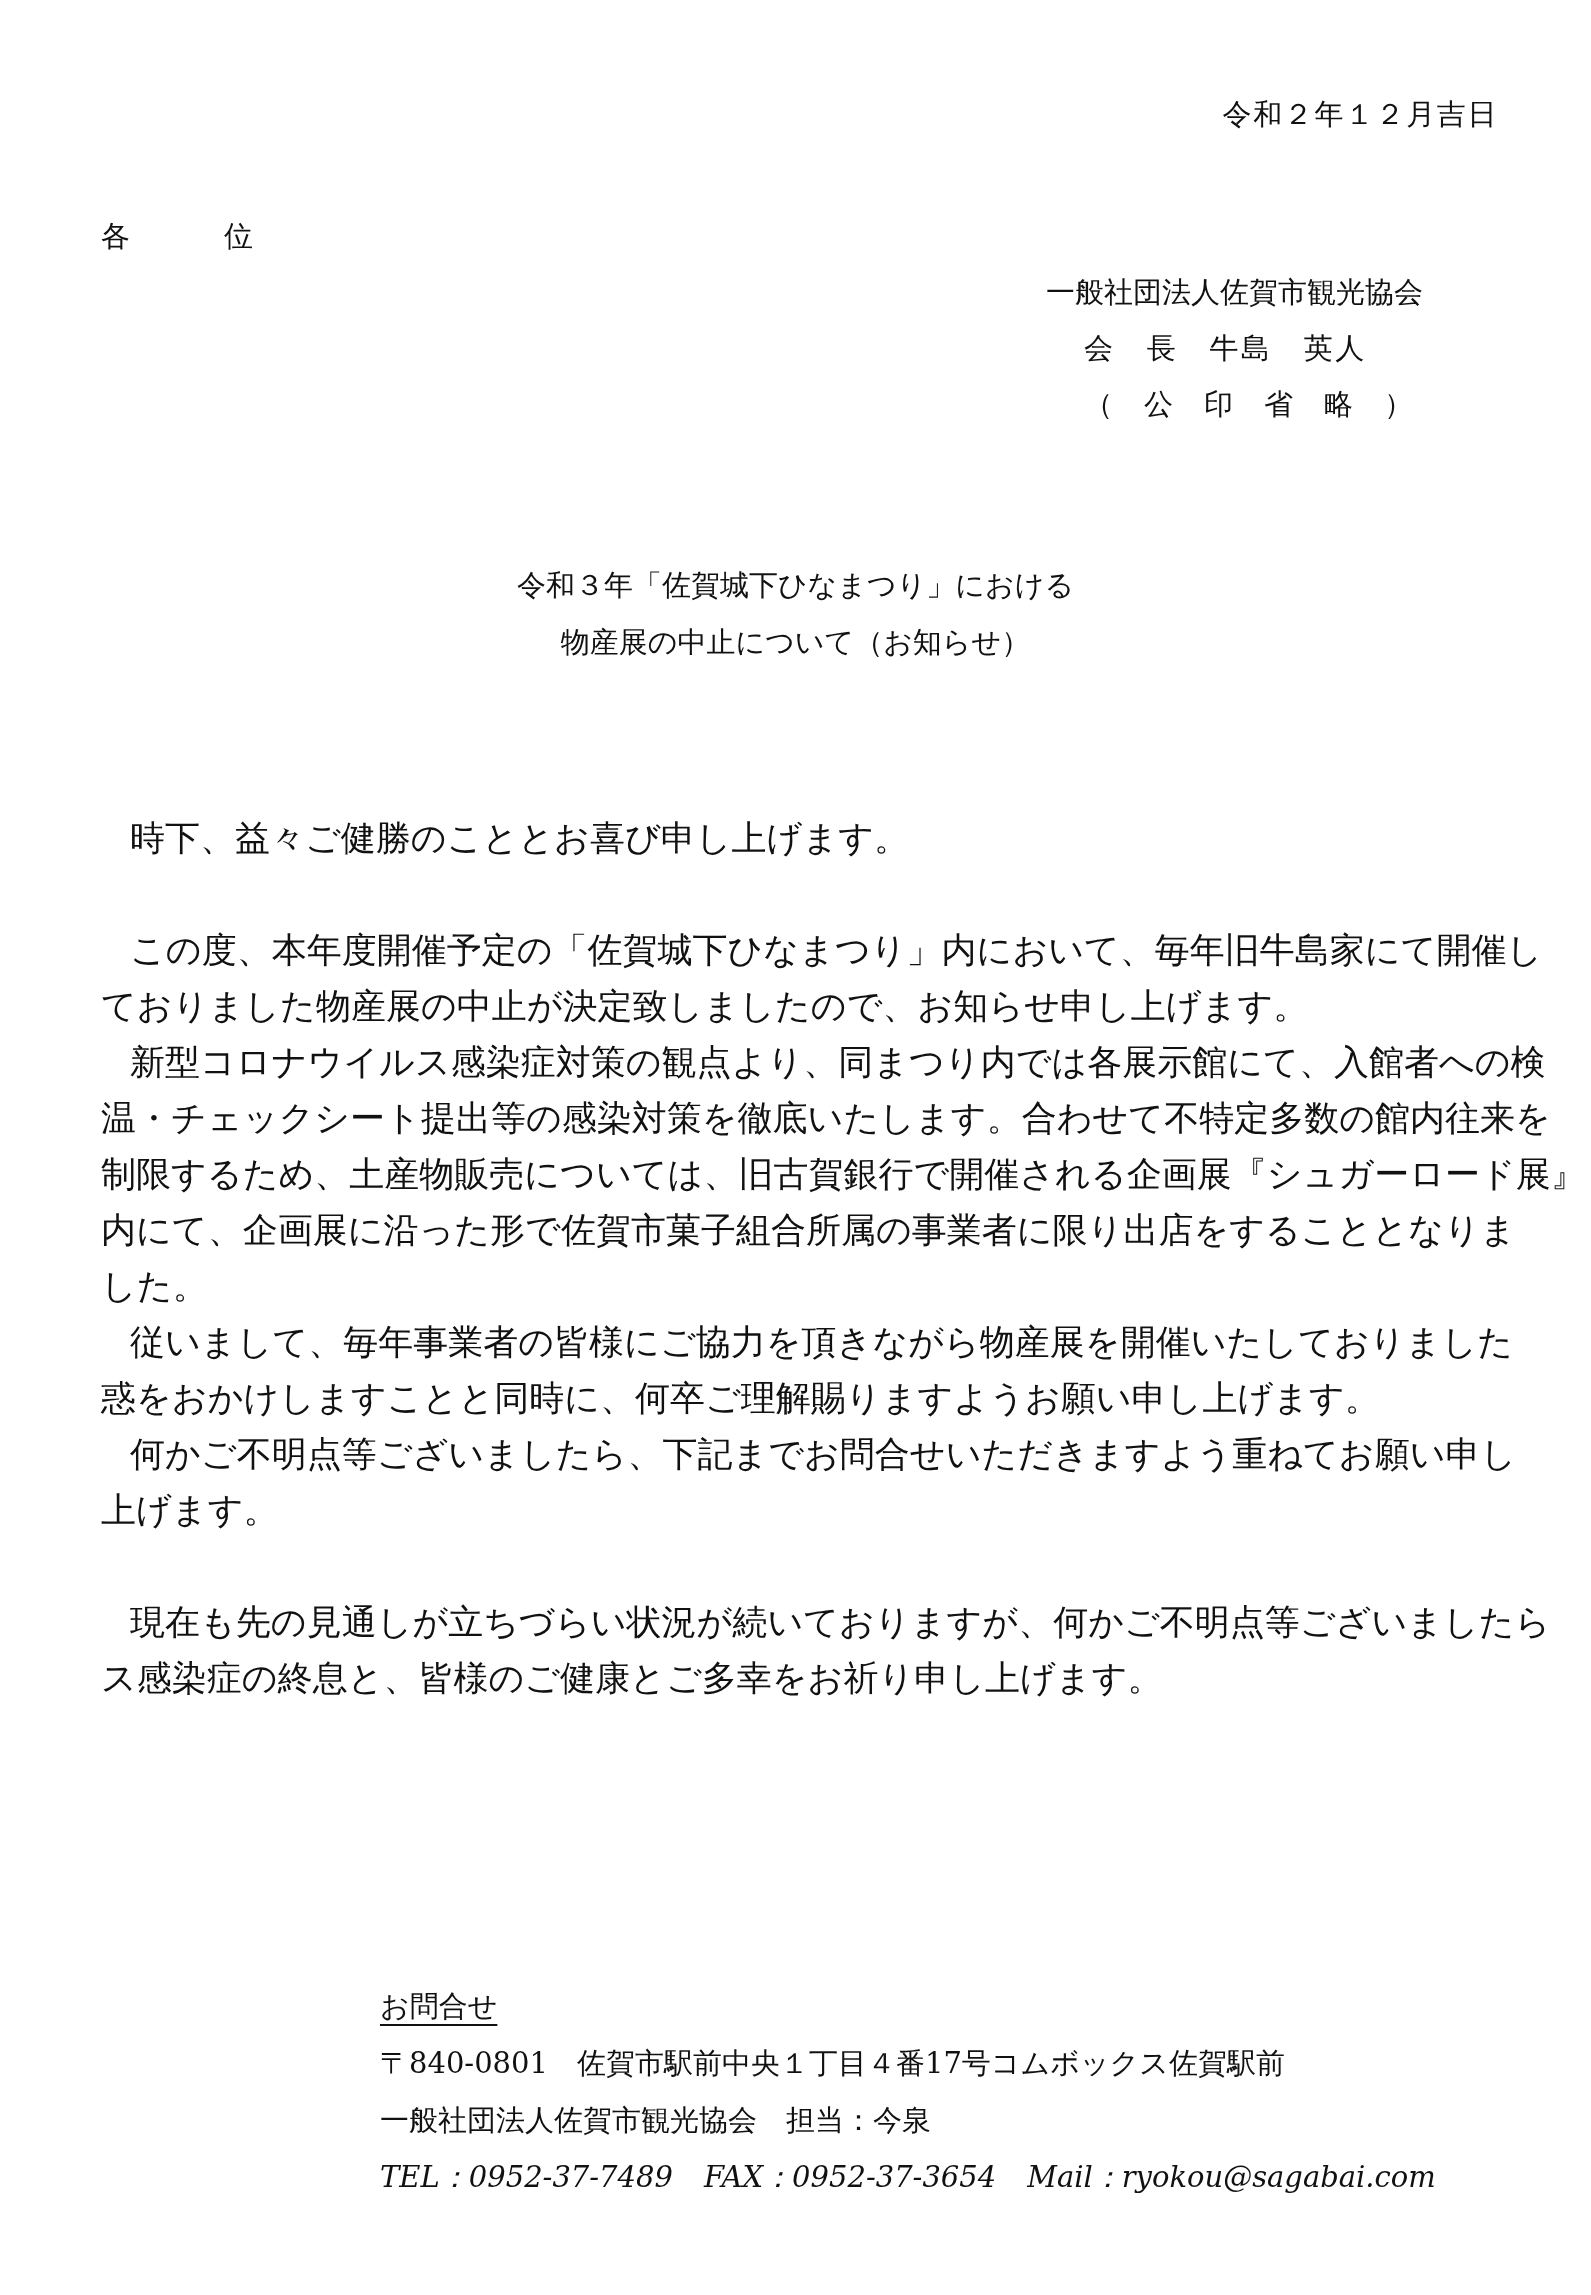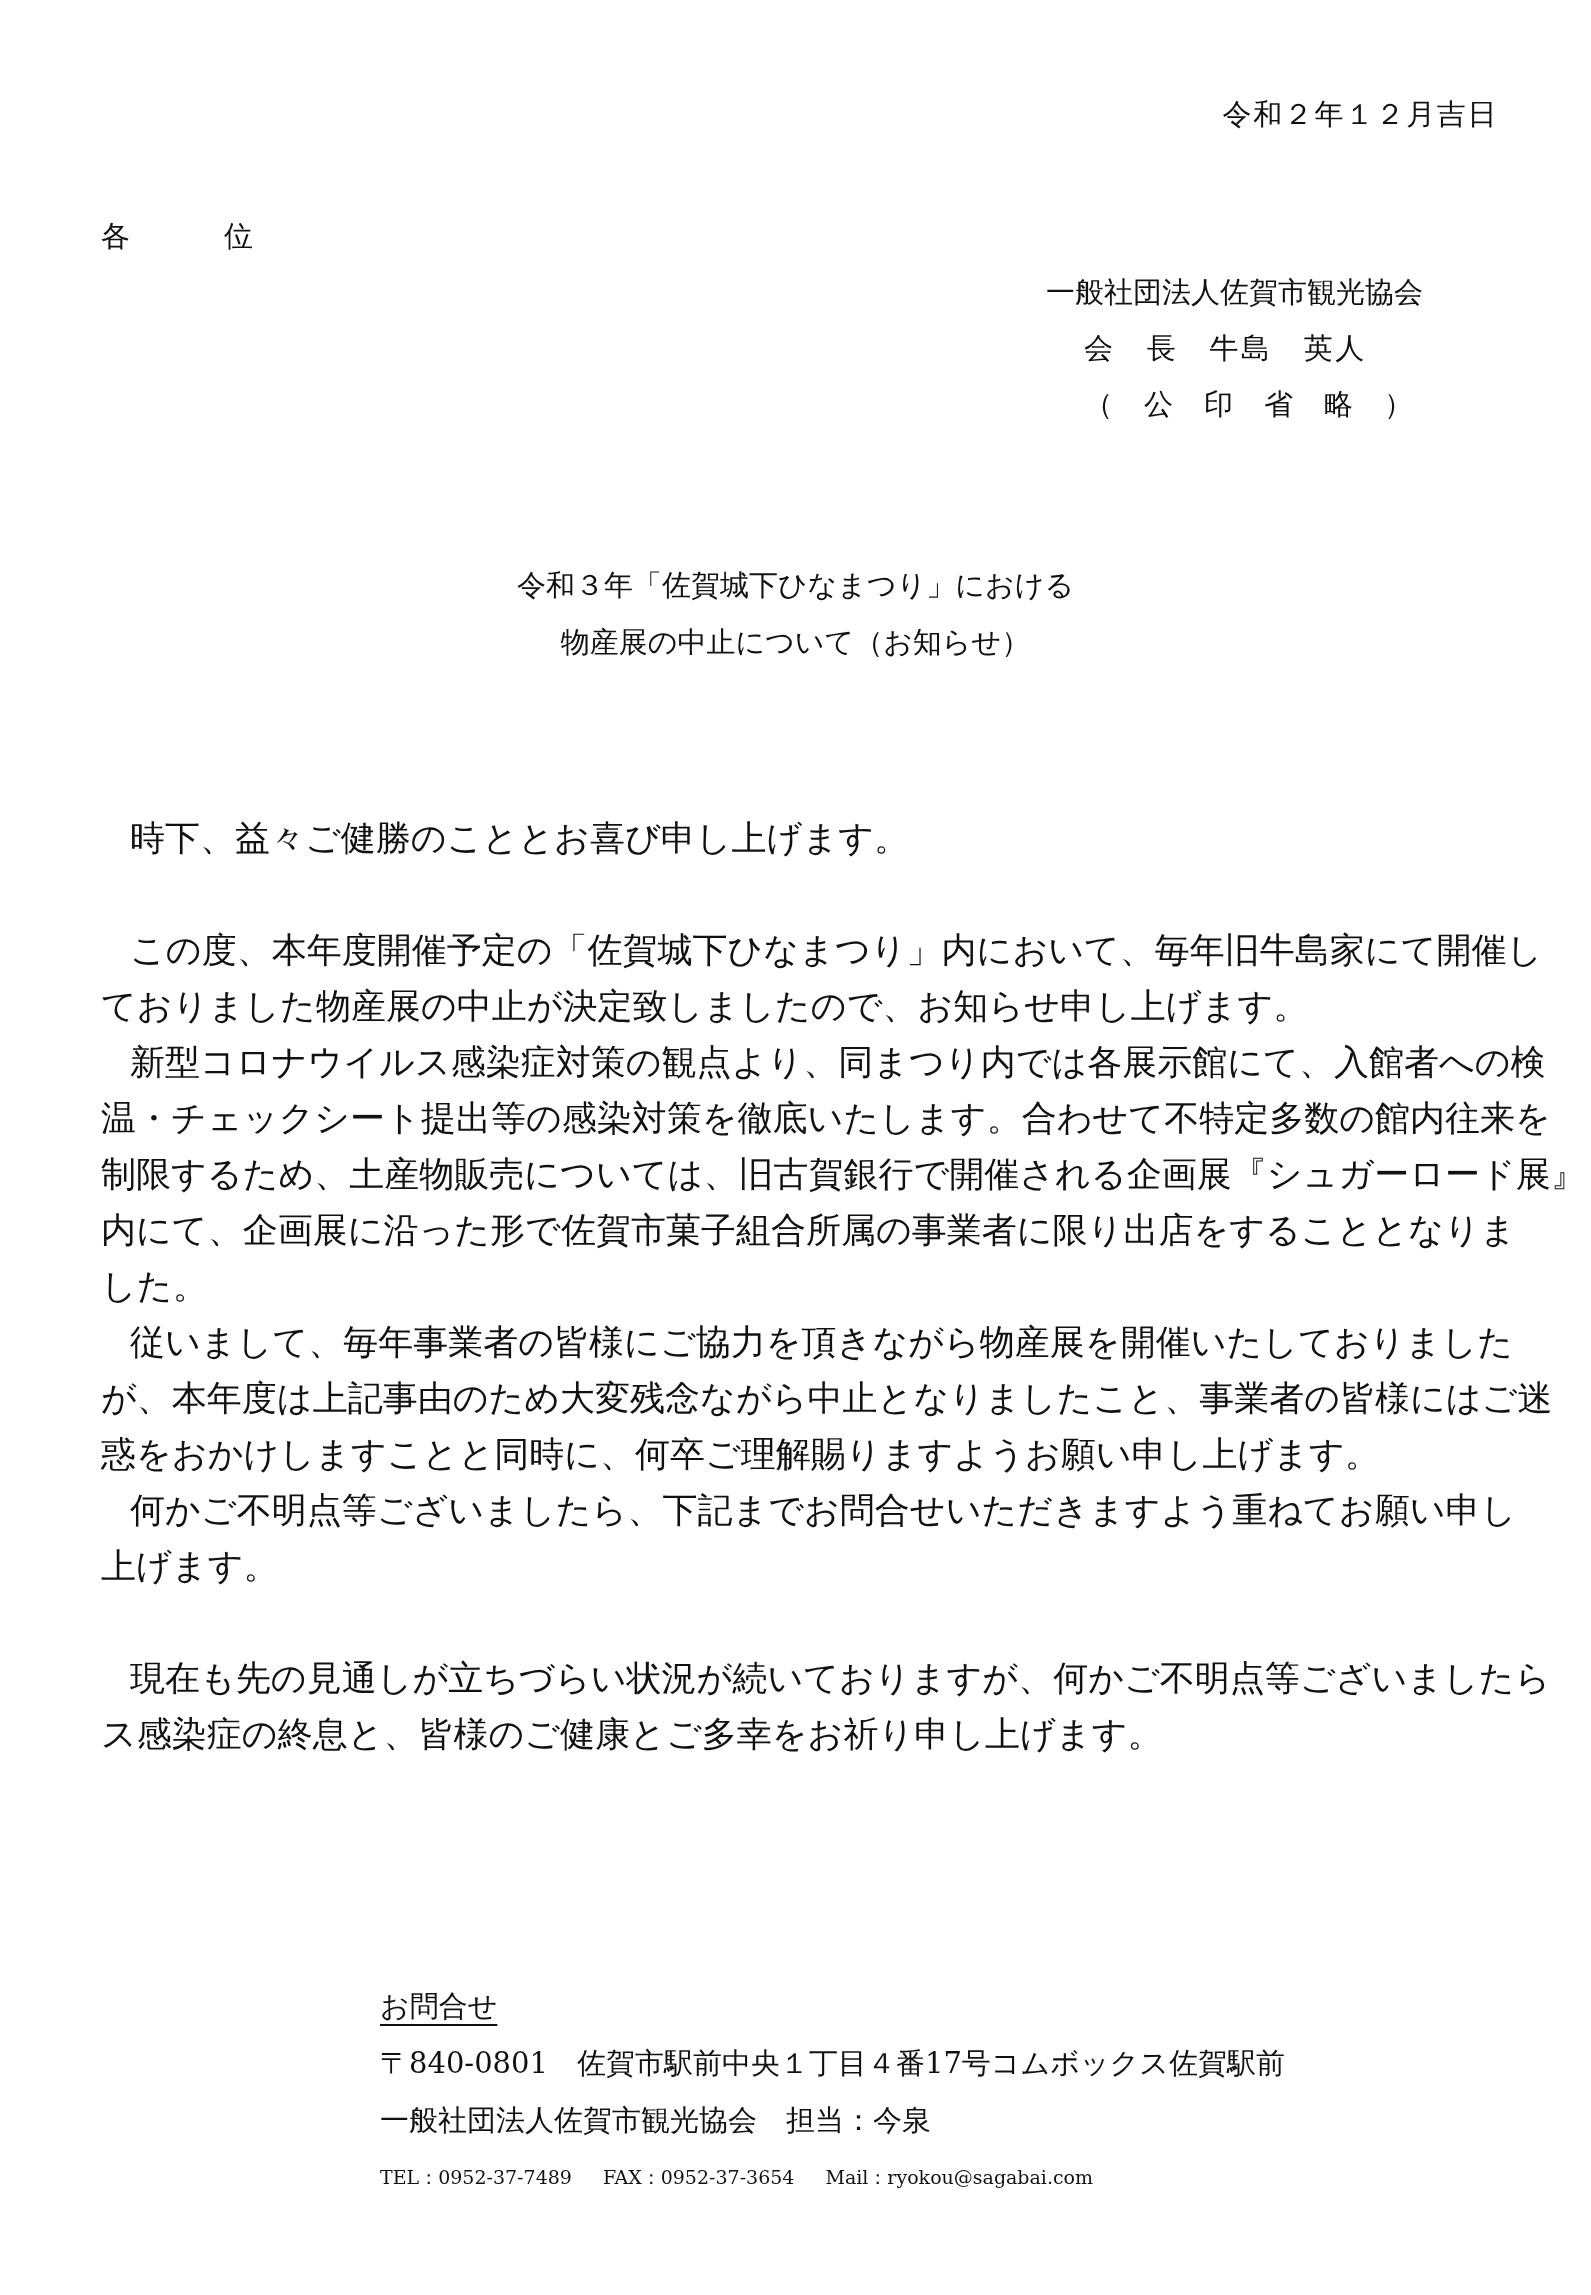--- a/index.html
+++ b/index.html
@@ -49,21 +49,21 @@
     .spacer { height: 56px; }
 
     .contact { left: 380px; top: 1989px; }
     .contact .heading {
       display: inline-block;
       text-decoration: underline;
       text-underline-offset: 7.9px;
       text-decoration-thickness: 2.4px;
     }
     .contact .line { display: block; height: 57px; line-height: 35px; }
-    .contact .mono { font-family: "DejaVu Serif", "Liberation Serif", serif; letter-spacing: 0px; font-size: 19px; }
+    .contact .mono { font-family: "DejaVu Serif", "Liberation Serif", serif; letter-spacing: 0px; font-size: 29px; font-style: italic; }
     .contact .sep { display: inline-block; width: 31px; }
   </style>
 </head>
 <body>
 
 <div class="abs t38 date">令和２年１２月吉日</div>
 
 <div class="abs t38 addressee">
   <span>各</span><span class="gap"></span><span>位</span>
 </div>
@@ -95,21 +95,20 @@
   <p class="para">
     <span class="para-line"><span class="indent"></span><span>新型コロナウイルス感染症対策の観点より、同まつり内では各展示館にて、入館者への検</span></span>
     <span class="para-line">温・チェックシート提出等の感染対策を徹底いたします。合わせて不特定多数の館内往来を</span>
     <span class="para-line">制限するため、土産物販売については、旧古賀銀行で開催される企画展『シュガーロード展』</span>
     <span class="para-line">内にて、企画展に沿った形で佐賀市菓子組合所属の事業者に限り出店をすることとなりま</span>
     <span class="para-line">した。</span>
   </p>
 
   <p class="para">
     <span class="para-line"><span class="indent"></span><span>従いまして、毎年事業者の皆様にご協力を頂きながら物産展を開催いたしておりました</span></span>
-    <span class="para-line">が、本年度は上記事由のため大変残念ながら中止となりましたこと、事業者の皆様にはご迷</span>
     <span class="para-line">惑をおかけしますことと同時に、何卒ご理解賜りますようお願い申し上げます。</span>
   </p>
 
   <p class="para">
     <span class="para-line"><span class="indent"></span><span>何かご不明点等ございましたら、下記までお問合せいただきますよう重ねてお願い申し</span></span>
     <span class="para-line">上げます。</span>
   </p>
   <div class="spacer"></div>
 
   <p class="para">

